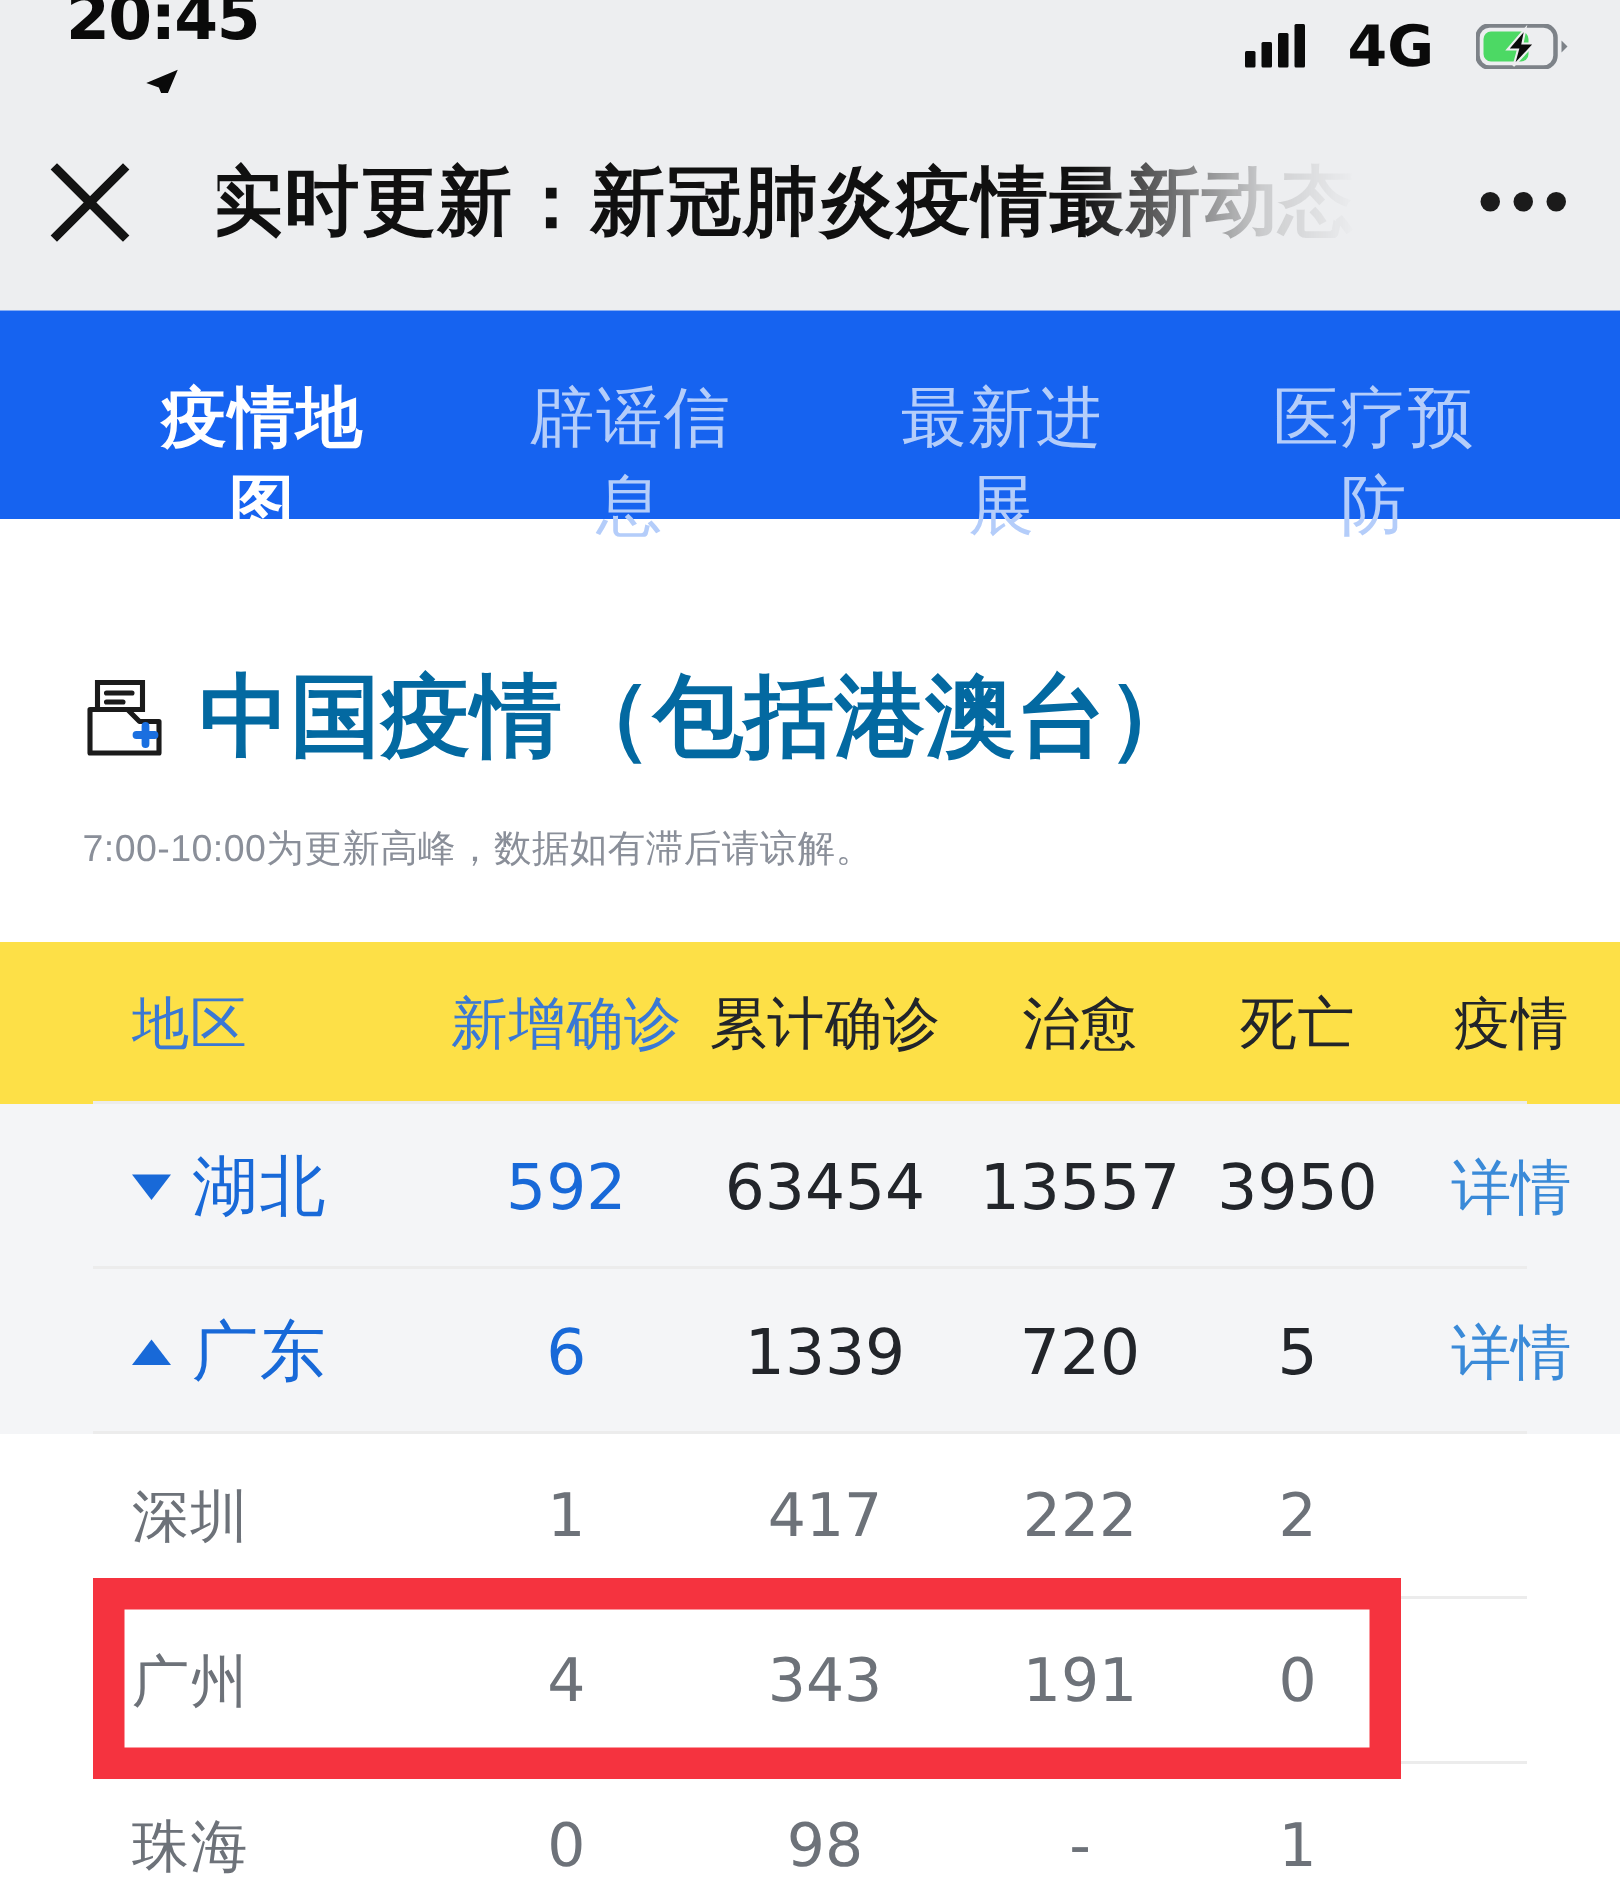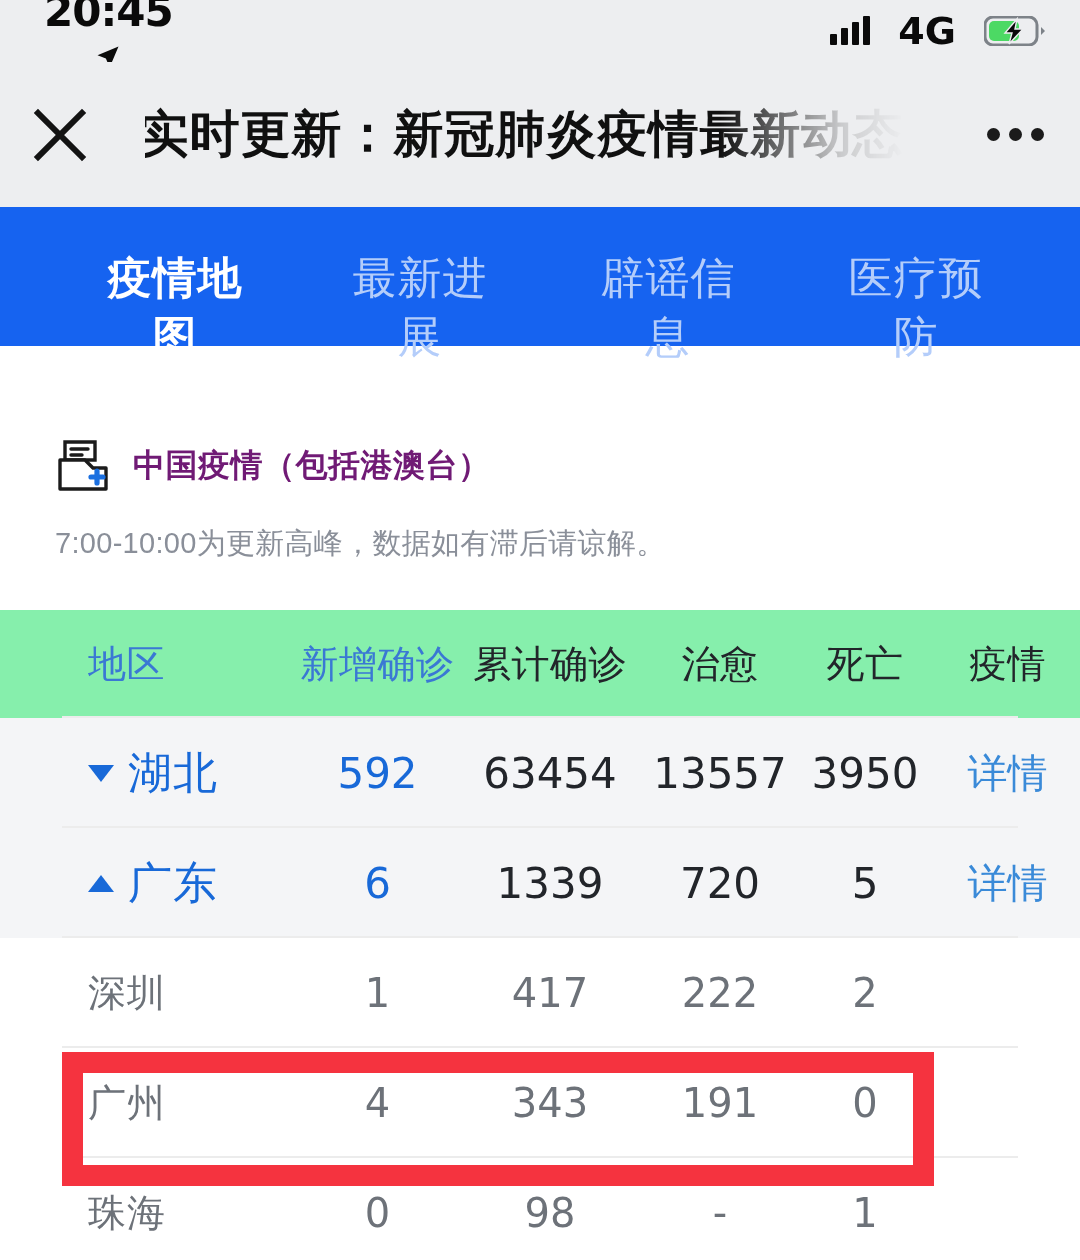--- a/index.html
+++ b/index.html
@@ -93,34 +93,34 @@
   .tab.active .ind{ display:block; }
   .tab-0{ margin-left:90px; width:170px; }
   .tab-1{ margin-left:72px; width:176px; }
   .tab-2{ margin-left:72px; width:176px; }
   .tab-3{ margin-left:72px; width:176px; }
 
   
   .card{ background:#ffffff; padding-top:92px; }
   .card-head{ display:flex; align-items:center; padding:0 0 0 55px; gap:22px; }
   .card-icon{ width:56px; height:56px; flex:0 0 auto; }
-  .card-title{ font-size:32px; font-weight:bold; color:#701a75; letter-spacing:0.5px; }
+  .card-title{ font-size:60px; font-weight:bold; color:#0369a1; letter-spacing:0.5px; }
   .card-sub{
     padding:30px 0 0 55px;
-    font-size:29px; color:#8a8f99; letter-spacing:0.3px;
+    font-size:25px; color:#8a8f99; letter-spacing:0.3px;
   }
 
   
   .tbl{ margin-top:46px; width:100%; }
   .row{
     display:flex; align-items:center;
     height:110px;
     position:relative;
   }
-  .row.head{ height:108px; background:#86efac; }
+  .row.head{ height:108px; background:#fde047; }
   .row.prov{ background:#f4f5f7; }
   .row.city{ background:#ffffff; }
   .row.sep:after{
     content:""; position:absolute; left:62px; right:62px; bottom:0;
     height:2px; background:#ececec;
   }
 
   .c-region{ width:300px; padding-left:88px; display:flex; align-items:center; gap:14px; }
   .c-new{ width:155px; text-align:center; }
   .c-total{ width:190px; text-align:center; }
@@ -201,26 +201,26 @@
     <span></span>
     <span></span>
   </div>
 </div>
 
 <div class="tabbar">
   <div class="tab tab-0 active">
     <span>疫情地图</span>
     <span class="ind"></span>
   </div>
+  <div class="tab tab-2">
+    <span>辟谣信息</span>
+    
+  </div>
   <div class="tab tab-1">
     <span>最新进展</span>
-    
-  </div>
-  <div class="tab tab-2">
-    <span>辟谣信息</span>
     
   </div>
   <div class="tab tab-3">
     <span>医疗预防</span>
     
   </div>
 </div>
 
 <div class="card">
   <div class="card-head">

